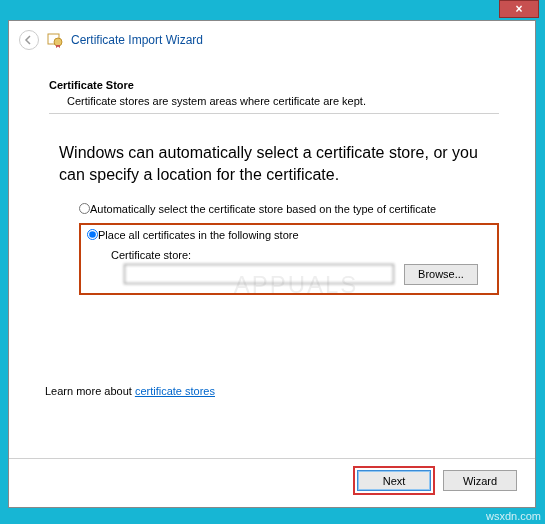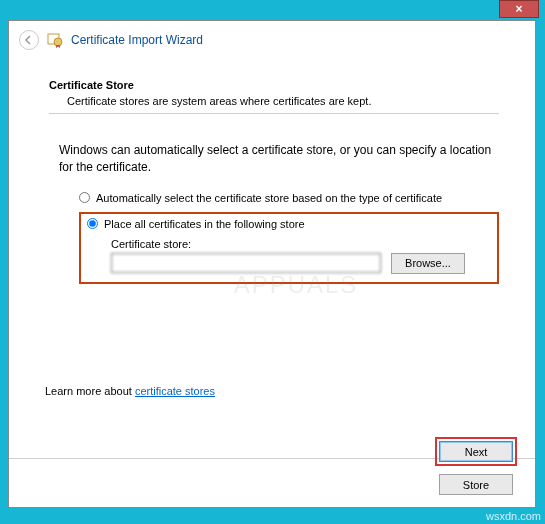--- a/index.html
+++ b/index.html
@@ -85,32 +85,31 @@
       font-size: 11px;
       margin-left: 18px;
       margin-bottom: 6px;
     }
     .divider {
       border: none;
       border-top: 1px solid #d0d0d0;
       margin-bottom: 28px;
     }
     .body-text {
-      font-size: 12px;
+      font-size: 16px;
       margin-left: 10px;
       margin-bottom: 16px;
       line-height: 1.4;
     }
     .radio-group {
       margin-left: 30px;
     }
     .radio-row {
       display: flex;
       align-items: center;
-      gap: 6px;
       margin-bottom: 8px;
     }
     .radio-row input[type="radio"] {
       width: 11px;
       height: 11px;
     }
     .radio-row label {
       font-size: 11px;
     }
     .highlight-box {
@@ -122,20 +121,21 @@
       font-size: 11px;
       margin-left: 24px;
       margin-top: 8px;
       margin-bottom: 3px;
     }
     .store-row {
       display: flex;
       align-items: center;
       gap: 10px;
       margin-left: 24px;
+      justify-content: center;
     }
     .store-input {
       width: 270px;
       height: 20px;
       border: 1px solid #7a7a7a;
       background: #fff;
       padding: 0 4px;
       font-size: 11px;
       color: #999;
       filter: blur(1.5px);
@@ -178,21 +178,20 @@
       bottom: 48px;
       border-top: 1px solid #d0d0d0;
     }
     .footer {
       position: absolute;
       right: 18px;
       bottom: 12px;
       display: flex;
       gap: 8px;
       align-items: center;
-      flex-direction: column;
     }
     .next-wrap {
       border: 2px solid #d43434;
       padding: 2px;
     }
     .footer-btn {
       width: 74px;
       height: 21px;
       background: #e9e9e9;
       border: 1px solid #a0a0a0;
@@ -232,21 +231,21 @@
         <rect x="1" y="2" width="11" height="10" fill="#fff" stroke="#c89b3c" stroke-width="1"></rect>
         <circle cx="11" cy="10" r="4" fill="#e8c66b" stroke="#b88317" stroke-width="0.8"></circle>
         <path d="M9 13 L9 16 L11 14.5 L13 16 L13 13 Z" fill="#c75050"></path>
       </svg>
     </div>
     <div class="header-title">Certificate Import Wizard</div>
   </div>
 
   <div class="content">
     <div class="section-title">Certificate Store</div>
-    <div class="section-desc">Certificate stores are system areas where certificates are kept.</div>
+    <div class="section-desc">Certificate stores are system areas where certificate are kept.</div>
     <hr class="divider">
 
     <div class="body-text">Windows can automatically select a certificate store, or you can specify a location for the certificate.</div>
 
     <div class="radio-group">
       <div class="radio-row">
         <input type="radio" name="storemode" style="">
         <label>Automatically select the certificate store based on the type of certificate</label>
       </div>
 
@@ -269,18 +268,18 @@
   <div class="learn-more">
     <span>Learn more about </span><a href="#">certificate stores</a>
   </div>
 
   <div class="footer-divider"></div>
 
   <div class="footer">
     <div class="next-wrap">
       <button class="footer-btn primary">Next</button>
     </div>
-    <button class="footer-btn">Store</button>
+    <button class="footer-btn">Wizard</button>
   </div>
 
 </div>
 
 <div class="domain-tag">wsxdn.com</div>
 
 </body></html>

